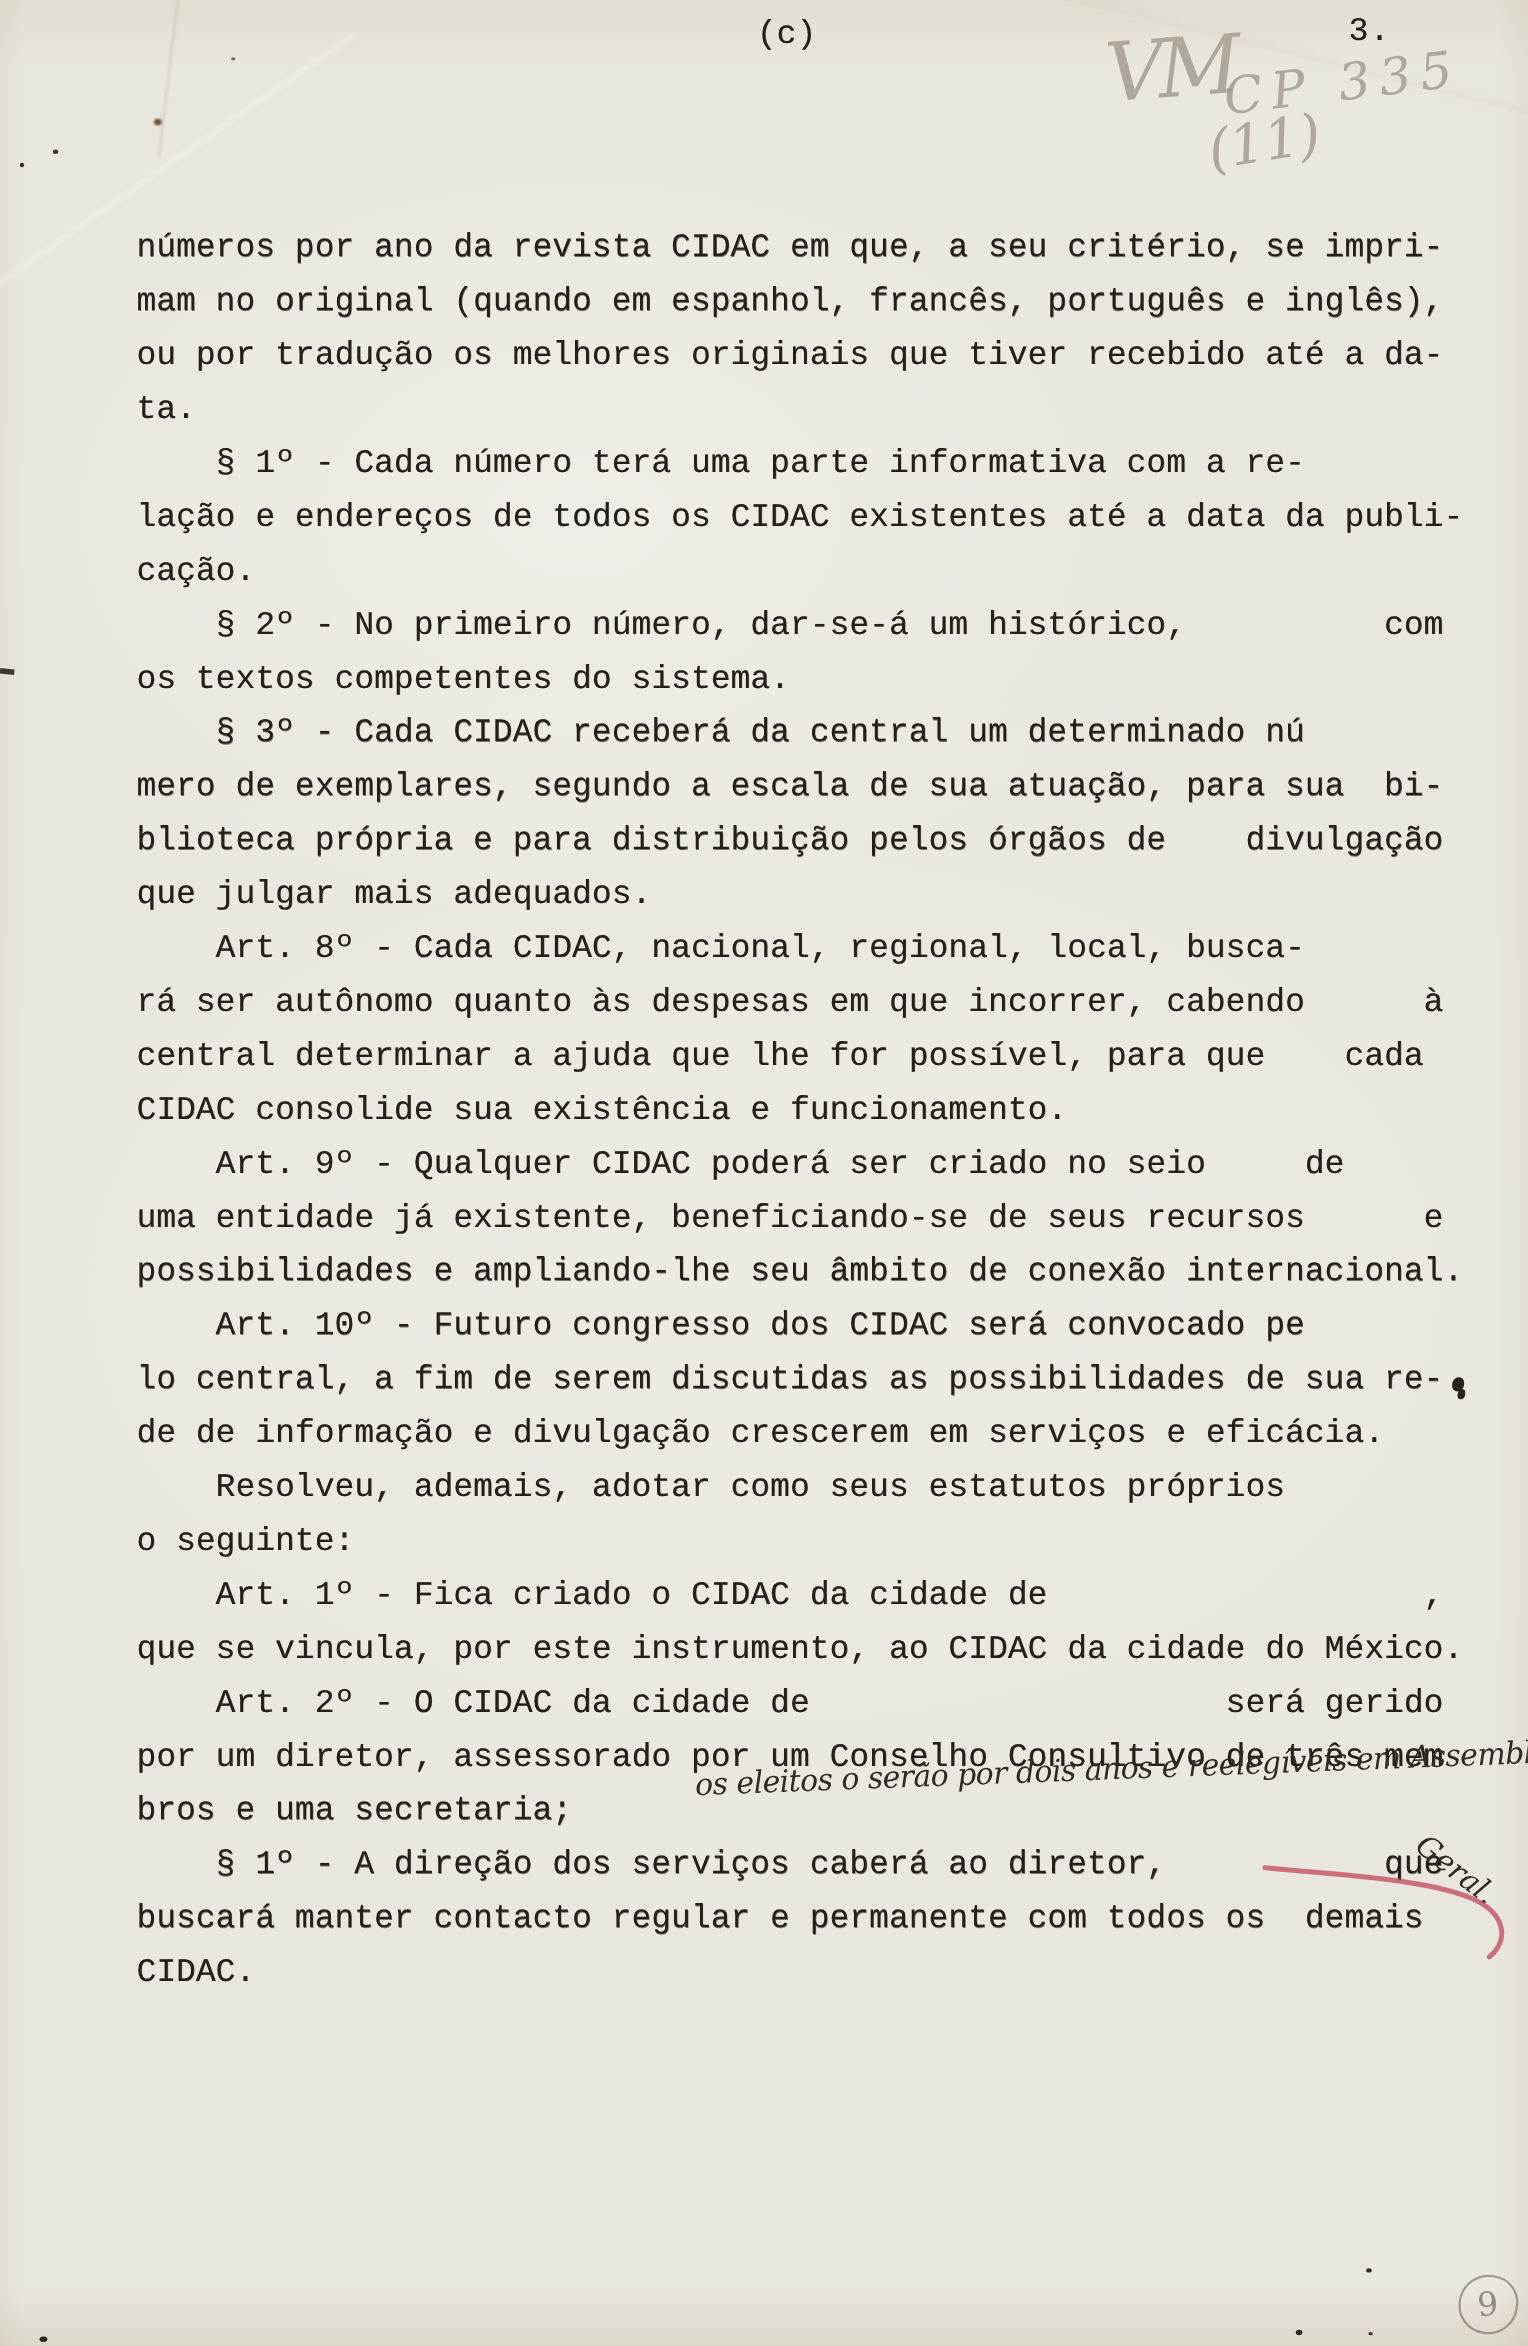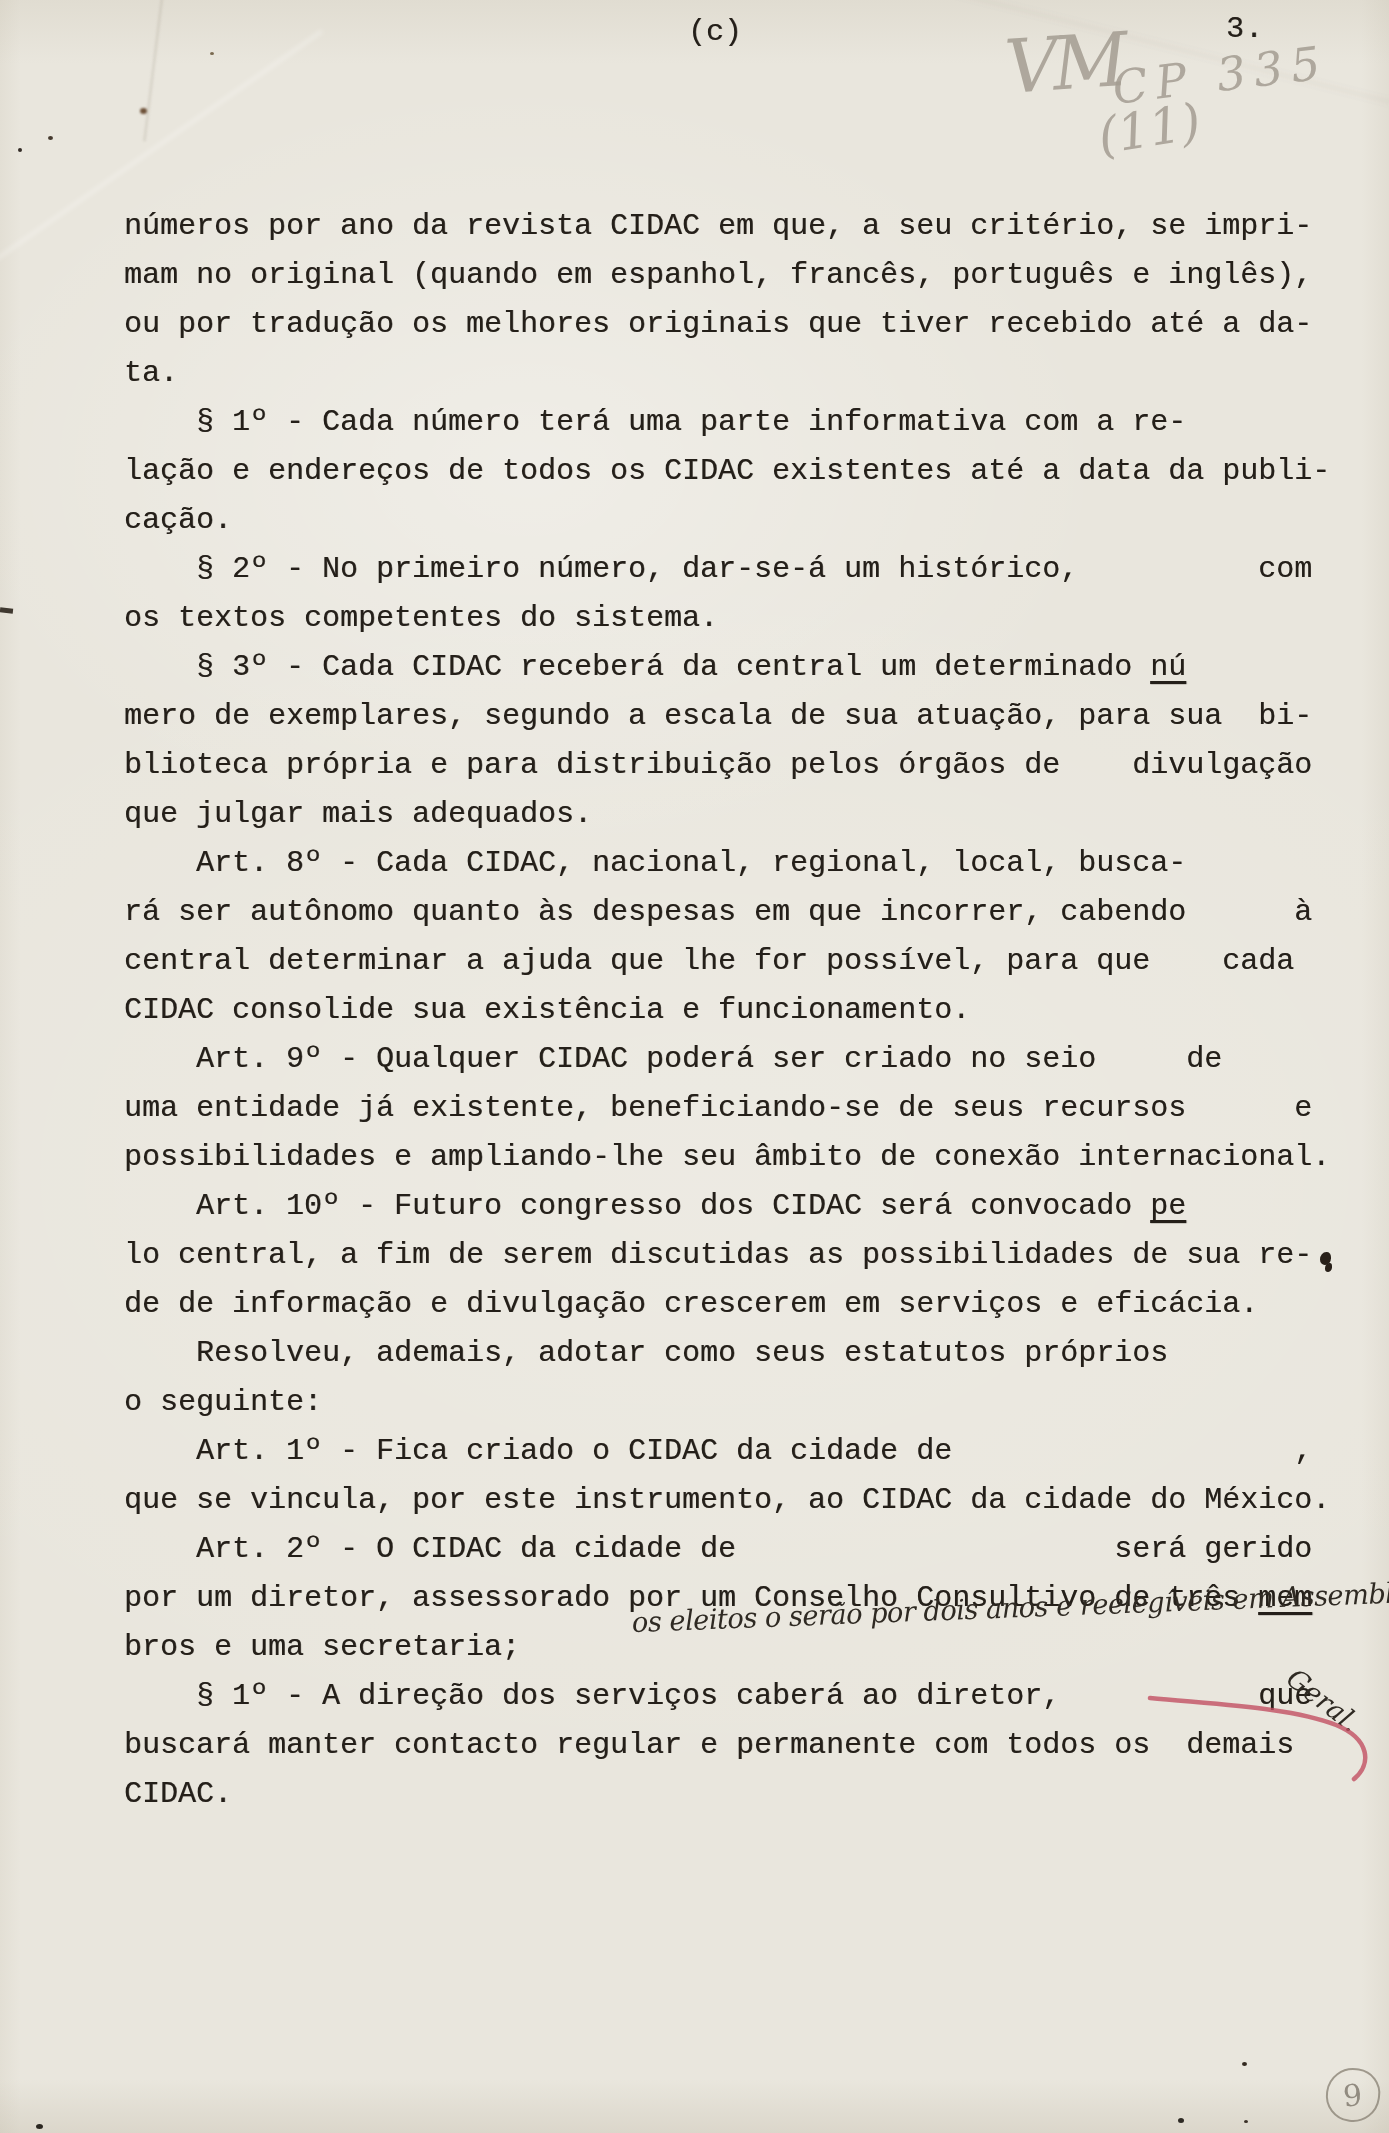--- a/index.html
+++ b/index.html
@@ -15,21 +15,21 @@
       linear-gradient(270deg, rgba(180,170,150,.14) 0, rgba(180,170,150,0) 2%);
     font-family:"Liberation Mono","DejaVu Sans Mono",monospace;
   }
   .typed{color:#241f19;font-size:30px;line-height:49px;white-space:pre;
          text-shadow:0.4px 0.3px 0 rgba(25,20,15,.55);}
   .abs{position:absolute;}
   #page-letter{left:688px;top:8px;}
   #page-number{left:1226px;top:5px;letter-spacing:1px;}
   #typed-lines{left:104px;top:202px;margin-left:20px;}
   .line{height:49px;}
-  .line .ul{text-decoration:underline;text-decoration-thickness:2.5px;text-underline-offset:6px;}
+  .line .ul{text-decoration-thickness:2.5px;text-underline-offset:6px;}
   .pencil{font-family:"DejaVu Serif",serif;font-style:italic;color:#a49d92;}
   #pencil-vm{left:1005px;top:20px;font-size:74px;letter-spacing:-6px;transform:rotate(-4deg);opacity:.85;}
   #pencil-cp{left:1112px;top:48px;font-size:46px;letter-spacing:8px;transform:rotate(-7deg);opacity:.85;}
   #pencil-11{left:1098px;top:100px;font-size:50px;transform:rotate(-9deg);opacity:.85;}
   #handwritten-note{left:632px;top:1606px;font-family:"DejaVu Serif",serif;font-style:italic;
     font-size:28px;color:#2f2a23;transform:rotate(-2.2deg) scaleX(.97);transform-origin:left center;
     letter-spacing:-0.5px;white-space:nowrap;}
   #handwritten-tail{left:1300px;top:1662px;font-family:"DejaVu Serif",serif;font-style:italic;
     font-size:27px;color:#2f2a23;transform:rotate(38deg);transform-origin:left top;white-space:nowrap;}
   #red-stroke{left:1128px;top:1678px;}

